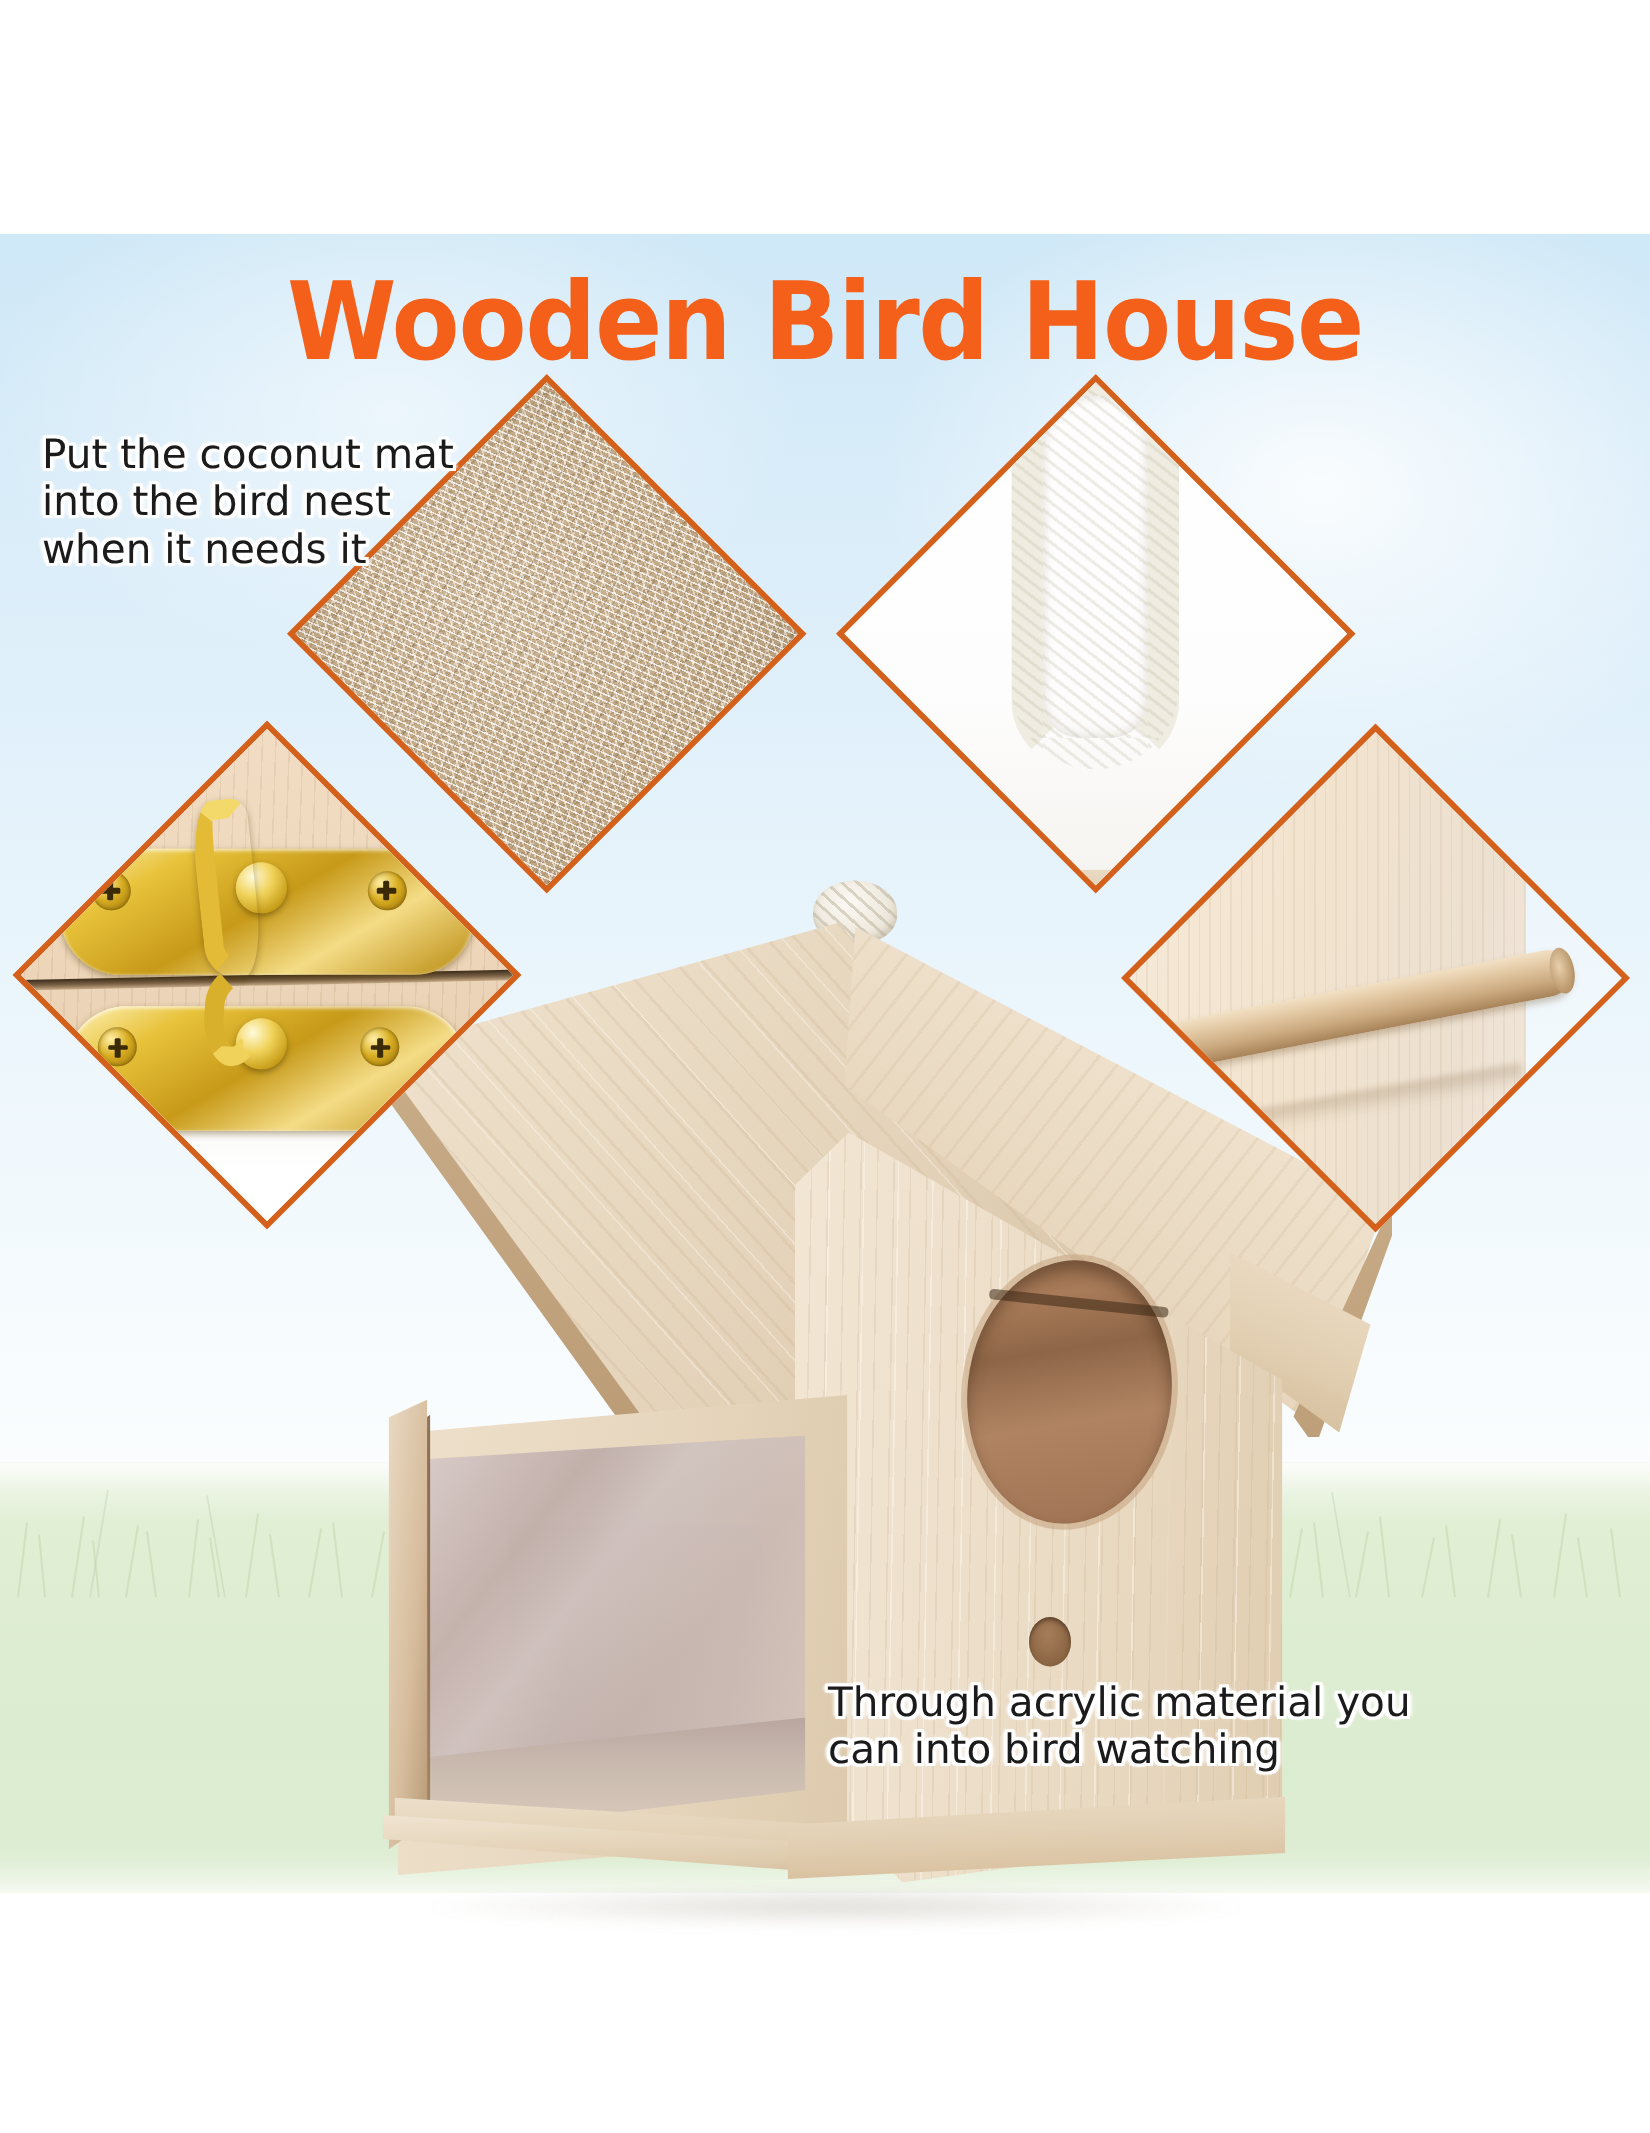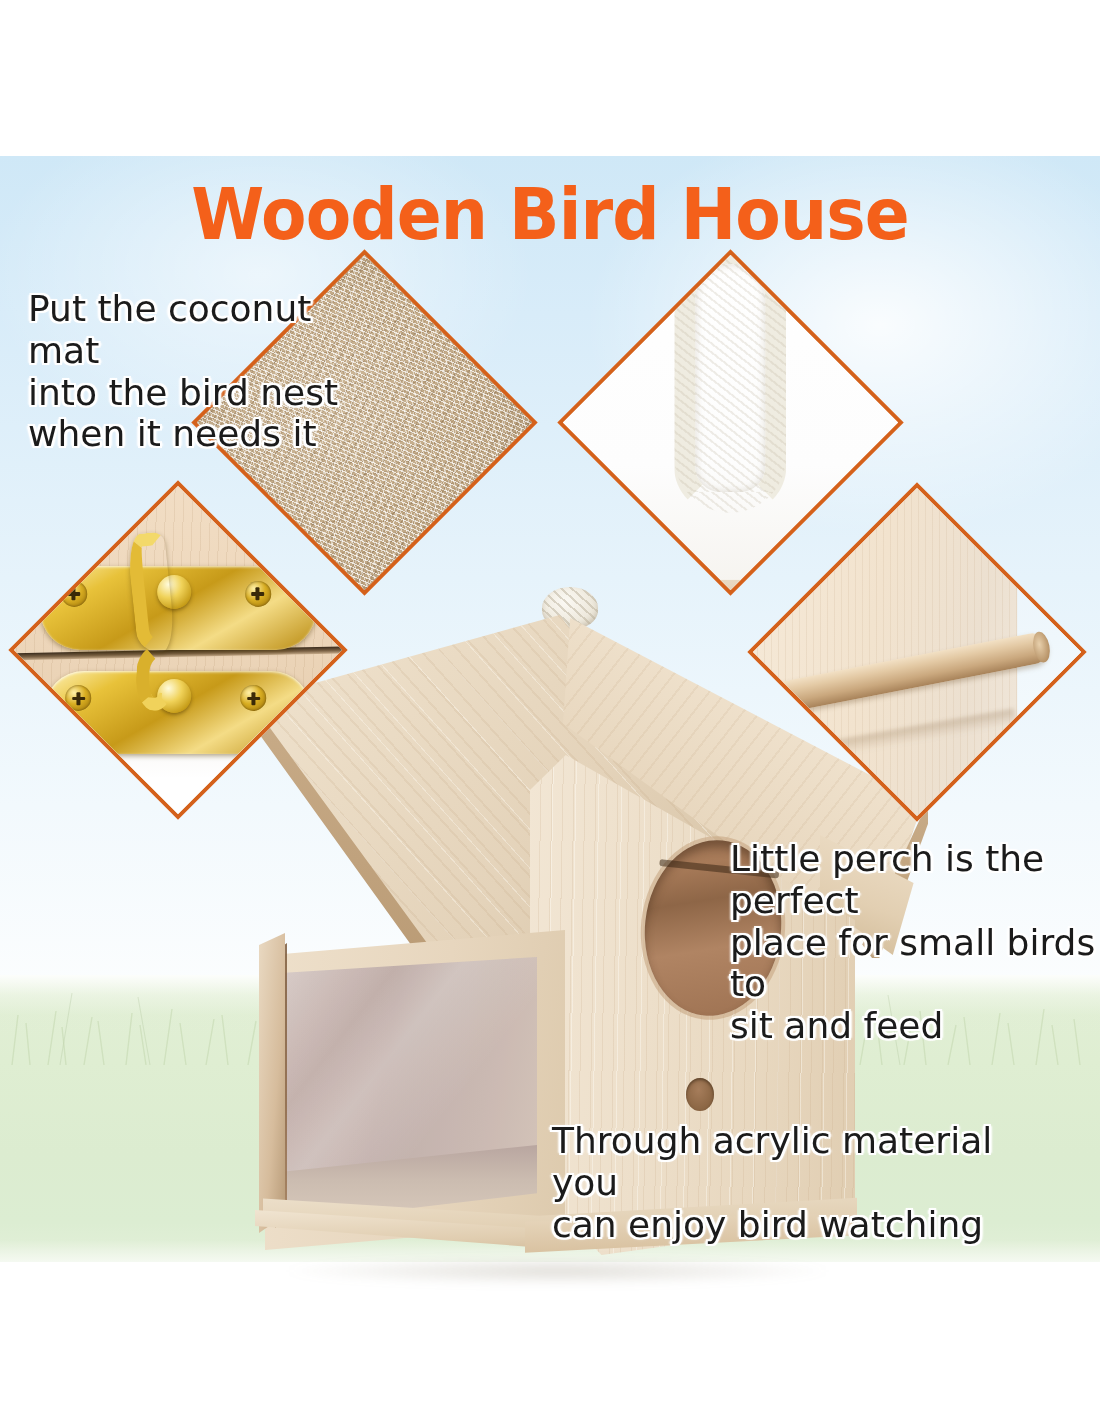--- a/index.html
+++ b/index.html
@@ -60,21 +60,21 @@
     transform:scaleX(0.92);
     transform-origin:50% 50%;
     line-height:1.02;
     white-space:nowrap;
   }
 
   
   .callout {
     position:absolute;
     font-family:"DejaVu Sans", sans-serif;
-    font-size:36px;
+    font-size:27px;
     line-height:1.16;
     color:#1b1b1b;
     font-weight:400;
     white-space:pre-line;
     text-shadow:
       -2px -2px 0 #fff,  2px -2px 0 #fff,
       -2px  2px 0 #fff,  2px  2px 0 #fff,
       -2px  0   0 #fff,  2px  0   0 #fff,
        0   -2px 0 #fff,  0    2px 0 #fff,
       -3px  0   2px #fff, 3px 0 2px #fff,
@@ -475,19 +475,16 @@
       <div class="perch-holeedge"></div>
       <div class="perch-shadow"></div>
       <div class="perch-dowel"></div>
       <div class="perch-screw"></div>
     </div>
   </div>
 
   <div class="callout" id="txt-coconut">Put the coconut mat
 into the bird nest
 when it needs it</div>
-  <div class="callout" id="txt-perch">Little perch is the perfect
-place for small birds to
-sit and feed</div>
   <div class="callout" id="txt-acrylic">Through acrylic material you
-can enjoy bird watching</div>
+can into bird watching</div>
 
 </div>
 
 </body></html>

